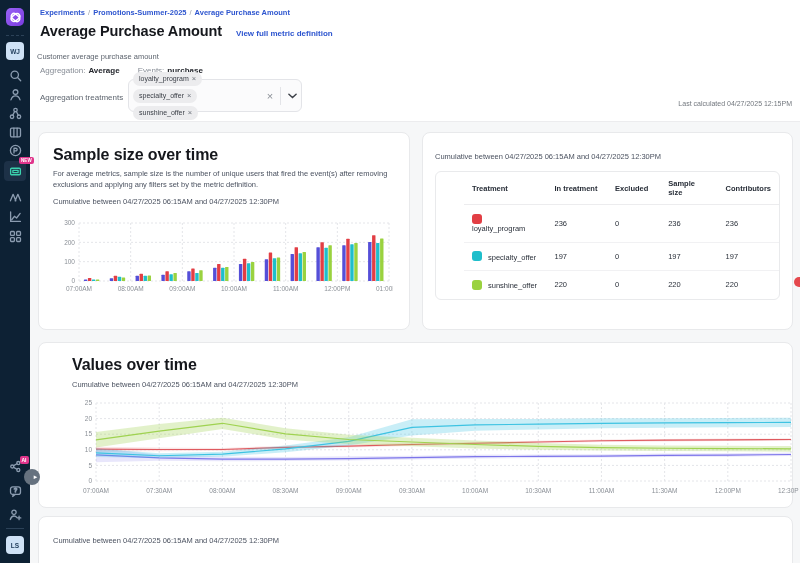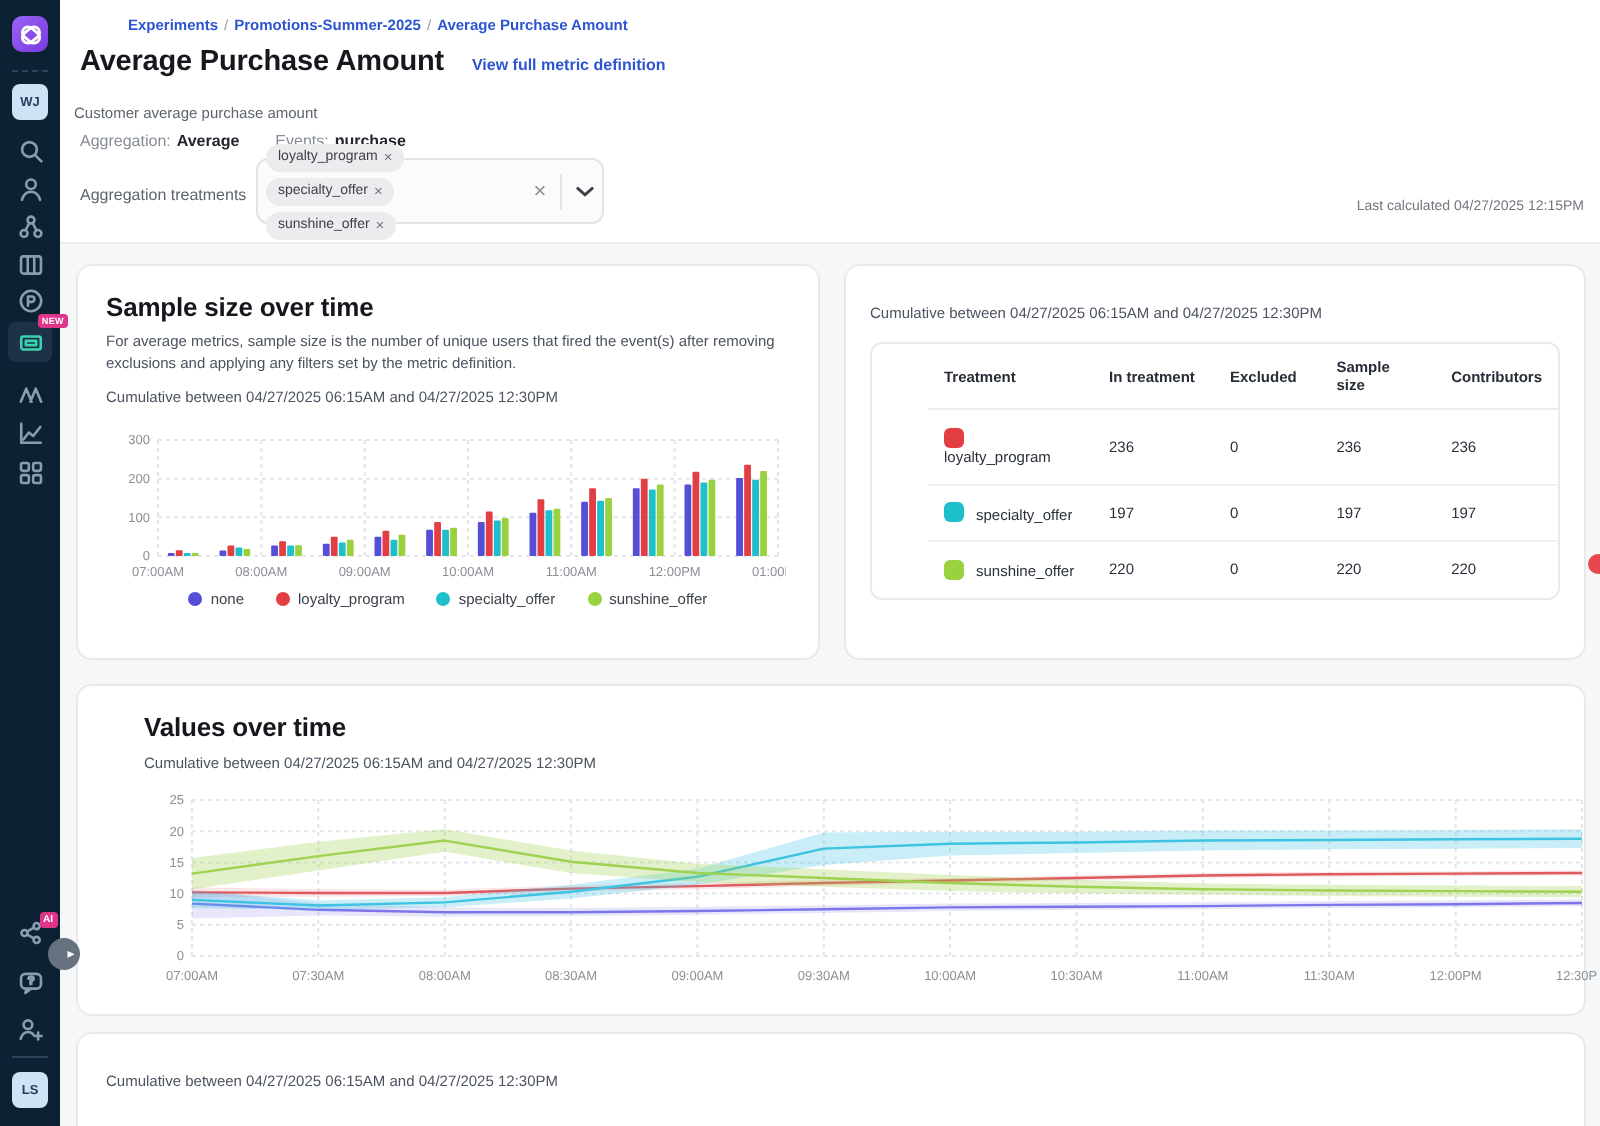--- a/index.html
+++ b/index.html
@@ -18,42 +18,42 @@
   .ws-sq { width:18px; height:18px; border-radius:4px; background:#cfe2f6; color:#24405e; font-size:6.5px; font-weight:bold; display:flex; align-items:center; justify-content:center; }
   .sb-divider { position:absolute; left:6px; width:18px; border-top:1px dashed #2c4258; }
   .sb-divider2 { position:absolute; left:6px; width:18px; border-top:1px solid #2c4258; }
   .active-item { width:22px; height:20px; background:#1d3147; border-radius:4px; display:flex; align-items:center; justify-content:center; position:relative; }
   .active-item .sb-icon * { stroke:#3bd2ae; }
   .badge-new { position:absolute; top:-4px; right:-8px; background:#e0348b; color:#fff; font-size:4.5px; font-weight:bold; padding:1px 2px; border-radius:2px; letter-spacing:.2px; }
   .badge-ai { position:absolute; top:-4px; right:-7px; background:#e0348b; color:#fff; font-size:5px; font-weight:bold; padding:1px 2px; border-radius:2px; }
   .expand-handle { position:absolute; left:24px; top:469px; width:16px; height:16px; border-radius:50%; background:#66727f; z-index:6; display:flex; align-items:center; justify-content:center; padding-left:7px; color:#fff; font-size:7px; }
   
   .header { position:absolute; left:30px; top:0; width:770px; height:122px; background:#fff; border-bottom:1px solid #ececee; }
-  .crumbs { position:absolute; left:10px; top:8px; font-size:7.5px; font-weight:bold;margin-left:24px; }
+  .crumbs { position:absolute; left:10px; top:8px; font-size:7.5px; font-weight:bold; }
   .crumbs a { color:#2d55cf; text-decoration:none; }
   .crumb-sep { color:#9aa0a8; font-weight:normal; margin:0 3px; }
   .title-row { position:absolute; left:10px; top:23px; display:flex; align-items:baseline; gap:14px; }
   .page-title { font-size:14.5px; font-weight:bold; color:#16181d; letter-spacing:-.1px; }
   .metric-link { font-size:8px; font-weight:bold; color:#2d55cf; text-decoration:none; }
   .metric-desc { position:absolute; left:7px; top:52px; font-size:7.5px; color:#5d646e; }
   .agg-row { position:absolute; left:10px; top:66px; font-size:8px; color:#868c95; }
   .agg-row b { color:#23262c; margin-left:3px; }
   .agg-gap { display:inline-block; width:18px; }
   .comp-label { position:absolute; left:10px; top:93px; font-size:8px; color:#5d646e; }
   .treat-select { position:absolute; left:98px; top:79px; width:174px; height:33px; background:#fbfbfc; border:1px solid #e3e4e8; border-radius:6px; display:flex; align-items:center; }
   .chip-wrap { width:134px; padding:2px 0 2px 4px; display:flex; flex-wrap:wrap; gap:3px; align-items:center; }
   .chip { background:#ececee; border-radius:8px; font-size:7px; color:#3c4048; padding:2.5px 6px; white-space:nowrap; display:inline-flex; align-items:center; gap:3px; }
   .chip .x { color:#6d737c; font-size:7.5px; cursor:pointer; }
   .sel-clear { width:14px; text-align:center; color:#8b9097; font-size:11px; cursor:pointer; }
   .sel-sep { width:1px; height:18px; background:#e3e4e8; margin:0 3px; }
   .sel-chev { width:16px; display:flex; justify-content:center; }
   .last-calc { position:absolute; right:8px; top:100px; font-size:7px; color:#72777e; }
   
   .card { position:absolute; background:#fff; border:1px solid #e8e9eb; border-radius:8px; padding:13px 14px; }
-  .card h2 { font-size:13px; font-weight:bold; color:#15171c; letter-spacing:-.1px; }
+  .card h2 { font-size:16px; font-weight:bold; color:#15171c; letter-spacing:-.1px; }
   .card .desc { font-size:7.5px; color:#4b5260; line-height:1.45; margin-top:5px; }
   .card .cum { font-size:7.5px; color:#4b5260; margin-top:6px; }
   #card-sample { left:38px; top:132px; width:372px; height:198px; }
   #card-pop { left:422px; top:132px; width:371px; height:198px; padding:13px 12px; }
   #card-values { left:38px; top:342px; width:755px; height:166px;padding-left:33px; }
   #card-disp { left:38px; top:516px; width:755px; height:70px; }
   svg text { font-family:"Liberation Sans",sans-serif; }
   .grid { stroke:#e4e5e9; stroke-dasharray:2 2; stroke-width:1; }
   .tick { font-size:6.5px; fill:#8b9097; }
   #bar-chart { margin-top:9px; display:block; }
@@ -314,38 +314,20 @@
         <rect x="297.25" y="29.266666666666666" width="3.4" height="36.733333333333334" rx="0.5" fill="#1fbecb"></rect>
         <rect x="301.25" y="27.913333333333334" width="3.4" height="38.086666666666666" rx="0.5" fill="#9ad23f"></rect>
       </g>
       <g>
         <rect x="315.0833333333333" y="26.946666666666665" width="3.4" height="39.053333333333335" rx="0.5" fill="#554fd8"></rect>
         <rect x="319.0833333333333" y="20.373333333333335" width="3.4" height="45.626666666666665" rx="0.5" fill="#e23e44"></rect>
         <rect x="323.0833333333333" y="27.913333333333334" width="3.4" height="38.086666666666666" rx="0.5" fill="#1fbecb"></rect>
         <rect x="327.0833333333333" y="23.46666666666667" width="3.4" height="42.53333333333333" rx="0.5" fill="#9ad23f"></rect>
       </g>
     </svg>
-  <div class="legend" id="bar-legend">
-      <span class="legend-item">
-        <span class="legend-dot" style="background: rgb(85, 79, 216);"></span>
-        <span>none</span>
-      </span>
-      <span class="legend-item">
-        <span class="legend-dot" style="background: rgb(226, 62, 68);"></span>
-        <span>loyalty_program</span>
-      </span>
-      <span class="legend-item">
-        <span class="legend-dot" style="background: rgb(31, 190, 203);"></span>
-        <span>specialty_offer</span>
-      </span>
-      <span class="legend-item">
-        <span class="legend-dot" style="background: rgb(154, 210, 63);"></span>
-        <span>sunshine_offer</span>
-      </span>
-    </div>
 </div>
 
 <div class="card" id="card-pop">
   <div class="cum">Cumulative between 04/27/2025 06:15AM and 04/27/2025 12:30PM</div>
   <table>
     <thead>
       <tr>
         <th style="width:92px">Treatment</th>
         <th style="width:68px">In treatment</th>
         <th style="width:56px">Excluded</th>

